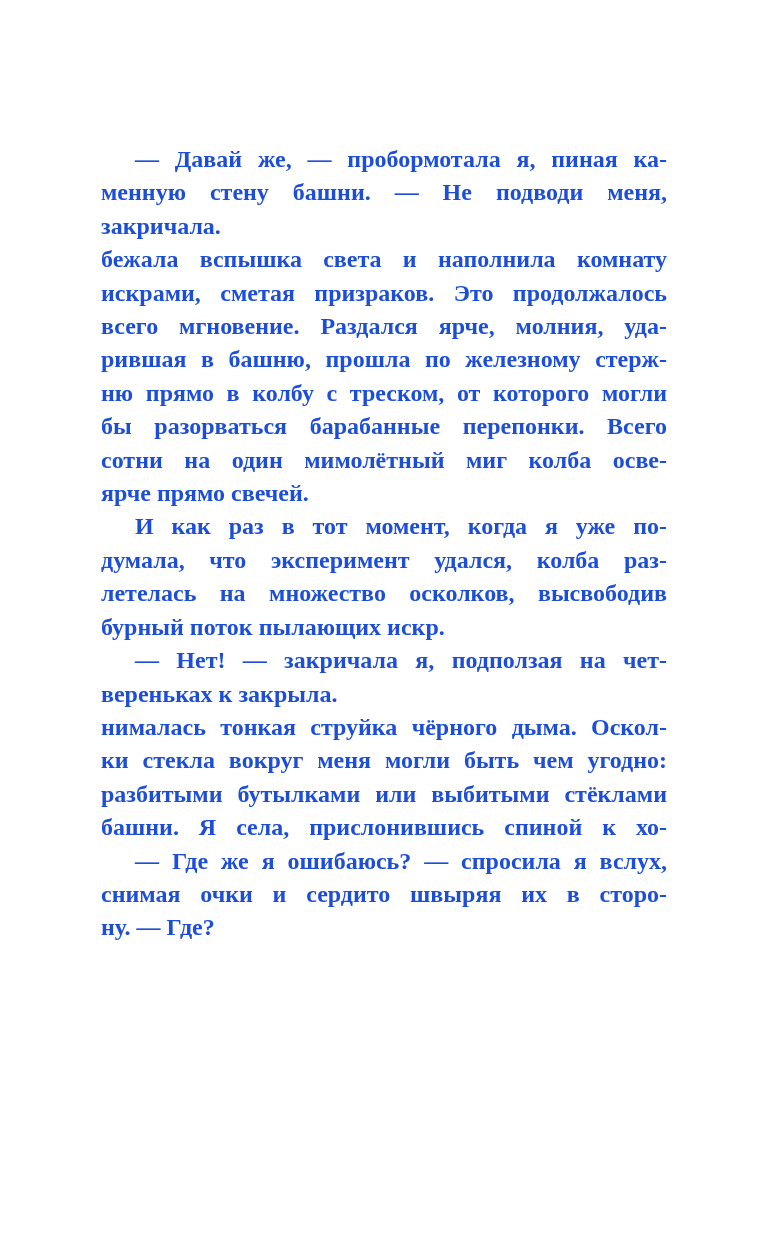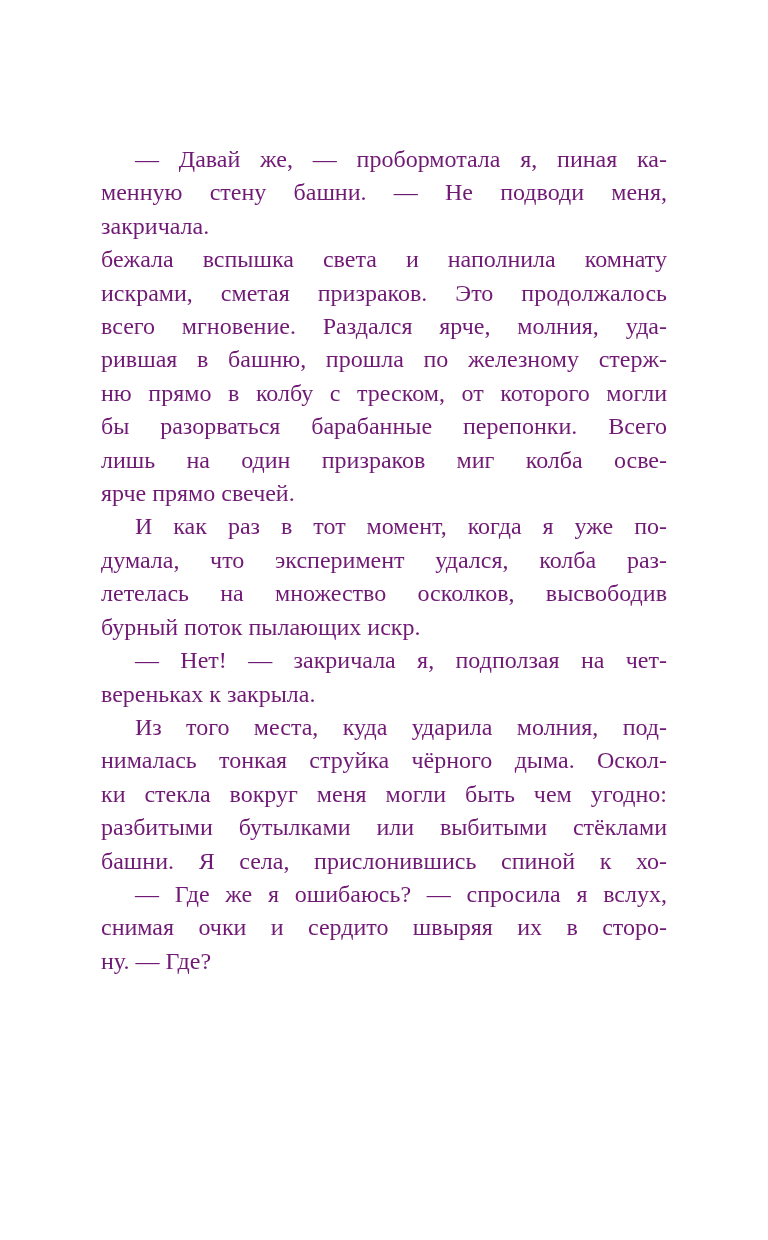--- a/index.html
+++ b/index.html
@@ -7,21 +7,22 @@
     padding: 0;
     background: #ffffff;
   }
   .book-page {
     position: relative;
     width: 768px;
     height: 1128px;
     background: #ffffff;
     overflow: hidden;
     font-family: "Liberation Serif", "DejaVu Serif", serif;
-    color: #701a75;
+    color: #1d4ed8;
+    font-weight: bold;
   }
   .text-block {
     position: absolute;
     left: 101px;
     top: 143px;
     width: 566px;
     font-size: 24px;
     line-height: 33.4px;
   }
   .paragraph {
@@ -61,35 +62,34 @@
         <div class="line">менную стену башни. — Не подводи меня,</div>
         <div class="line last">закричала.</div>
       </div>
       <div class="paragraph">
         <div class="line">бежала вспышка света и наполнила комнату</div>
         <div class="line">искрами, сметая призраков. Это продолжалось</div>
         <div class="line">всего мгновение. Раздался ярче, молния, уда-</div>
         <div class="line">рившая в башню, прошла по железному стерж-</div>
         <div class="line">ню прямо в колбу с треском, от которого могли</div>
         <div class="line">бы разорваться барабанные перепонки. Всего</div>
-        <div class="line">лишь на один призраков миг колба осве-</div>
+        <div class="line">сотни на один мимолётный миг колба осве-</div>
         <div class="line last">ярче прямо свечей.</div>
       </div>
       <div class="paragraph">
         <div class="line first">И как раз в тот момент, когда я уже по-</div>
         <div class="line">думала, что эксперимент удался, колба раз-</div>
         <div class="line">летелась на множество осколков, высвободив</div>
         <div class="line last">бурный поток пылающих искр.</div>
       </div>
       <div class="paragraph">
         <div class="line first">— Нет! — закричала я, подползая на чет-</div>
         <div class="line last">вереньках к закрыла.</div>
       </div>
       <div class="paragraph">
-        <div class="line first">Из того места, куда ударила молния, под-</div>
         <div class="line">нималась тонкая струйка чёрного дыма. Оскол-</div>
         <div class="line">ки стекла вокруг меня могли быть чем угодно:</div>
         <div class="line">разбитыми бутылками или выбитыми стёклами</div>
         <div class="line">башни. Я села, прислонившись спиной к хо-</div>
       </div>
       <div class="paragraph">
         <div class="line first">— Где же я ошибаюсь? — спросила я вслух,</div>
         <div class="line">снимая очки и сердито швыряя их в сторо-</div>
         <div class="line last">ну. — Где?</div>
       </div>

